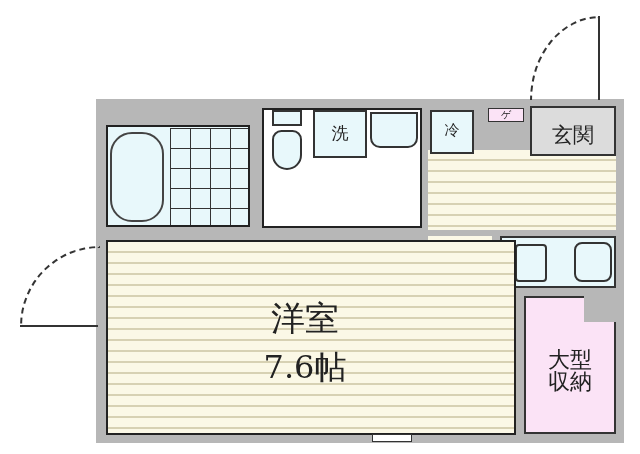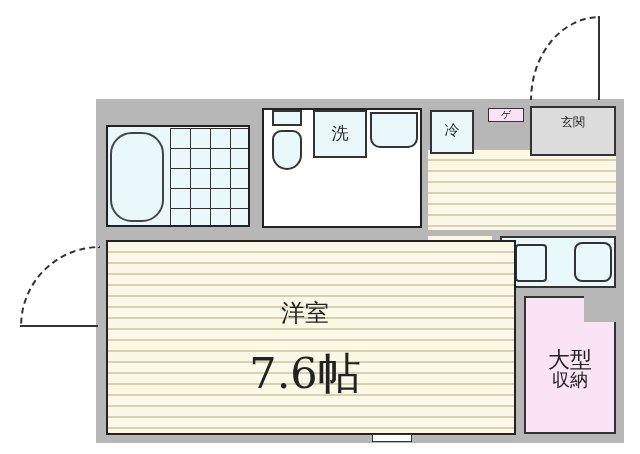--- a/index.html
+++ b/index.html
@@ -34,36 +34,36 @@
 <div class="abs floor" style="left:428px;top:150px;width:188px;height:80px;"></div>
 <div class="abs floor" style="left:428px;top:236px;width:64px;height:60px;"></div>
 <div class="abs blue" style="left:430px;top:110px;width:44px;height:44px;border:2px solid #333;">
   <span class="lbl" style="left:0;right:0;top:10px;font-size:15px;">冷</span>
 </div>
 <div class="abs pink" style="left:488px;top:108px;width:36px;height:14px;border:1px solid #333;">
   <span class="lbl" style="left:0;right:0;top:0;font-size:10px;">ゲ</span>
 </div>
 
 <div class="abs grey" style="left:530px;top:106px;width:86px;height:50px;border:2px solid #333;">
-  <span class="lbl" style="left:0;right:0;top:8px;font-size:12px;">玄関</span>
+  <span class="lbl" style="left:0;right:0;top:16px;font-size:21px;">玄関</span>
 </div>
 
 <div class="abs" style="left:530px;top:16px;width:70px;height:84px;border-top:2px dashed #333;border-left:2px dashed #333;border-top-left-radius:70px 84px;"></div>
 <div class="abs" style="left:598px;top:16px;width:2px;height:84px;background:#333;"></div>
 
 <div class="abs blue" style="left:500px;top:236px;width:116px;height:52px;border:2px solid #333;"></div>
 <div class="abs" style="left:515px;top:244px;width:32px;height:38px;border:2px solid #333;border-radius:4px;"></div>
 <div class="abs" style="left:574px;top:242px;width:38px;height:40px;border:2px solid #333;border-radius:8px;"></div>
 
 <div class="abs floor" style="left:106px;top:240px;width:410px;height:195px;border:2px solid #222;"></div>
-<div class="lbl" style="left:250px;top:300px;width:110px;font-size:24px;font-family:'DejaVu Serif', serif;">洋室</div>
-<div class="lbl" style="left:240px;top:350px;width:130px;font-size:43px;font-family:'DejaVu Serif', serif;">7.6帖</div>
+<div class="lbl" style="left:250px;top:300px;width:110px;font-size:34px;font-family:'DejaVu Serif', serif;">洋室</div>
+<div class="lbl" style="left:240px;top:350px;width:130px;font-size:32px;font-family:'DejaVu Serif', serif;">7.6帖</div>
 
 <div class="abs" style="left:20px;top:246px;width:80px;height:80px;border-top:2px dashed #333;border-left:2px dashed #333;border-top-left-radius:80px;"></div>
 <div class="abs" style="left:20px;top:325px;width:78px;height:2px;background:#333;"></div>
 
 <div class="abs pink" style="left:524px;top:296px;width:92px;height:138px;border:2px solid #333;">
   <span class="lbl" style="left:0;right:0;top:50px;font-size:22px;">大型</span>
-  <span class="lbl" style="left:0;right:0;top:72px;font-size:18px;">収納</span>
+  <span class="lbl" style="left:0;right:0;top:72px;font-size:22px;">収納</span>
 </div>
 <div class="abs wall" style="left:584px;top:296px;width:32px;height:26px;"></div>
 
 <div class="abs" style="left:372px;top:434px;width:40px;height:8px;background:#fff;border:1px solid #333;"></div>
 
 </body></html>

